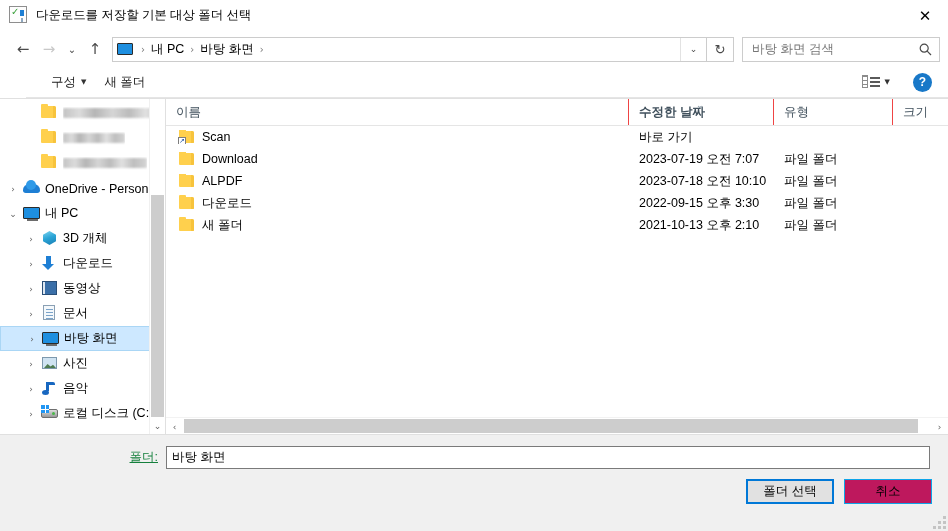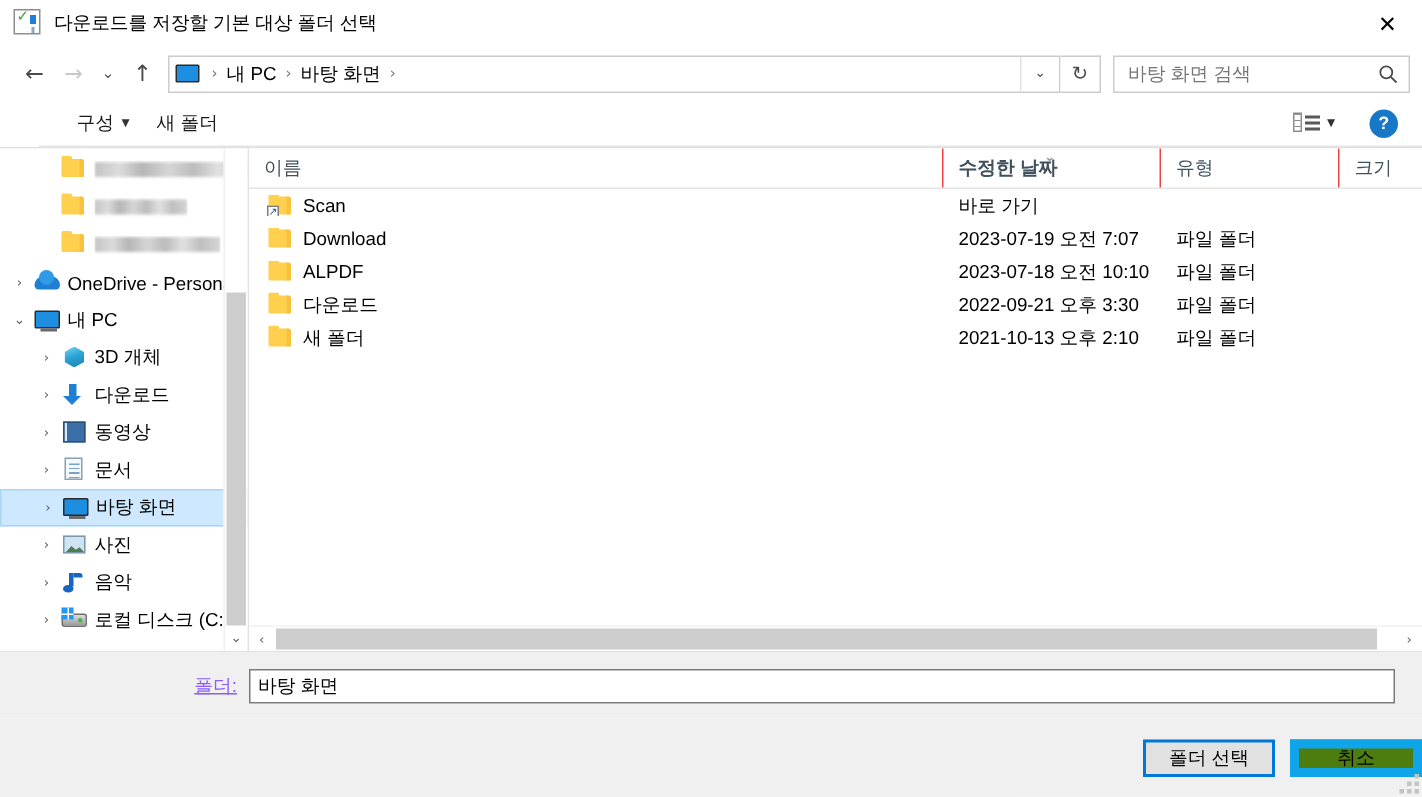--- a/index.html
+++ b/index.html
@@ -253,39 +253,39 @@
 
   
   .footer-sep { height: 1px; background: #e0e0e0; }
   .folder-row {
     height: 44px; flex: 0 0 44px;
     display: flex; align-items: center;
     padding: 0 18px 0 0; background: #f0f0f0;
   }
   .folder-label {
     width: 166px; flex: 0 0 166px; text-align: right;
-    padding-right: 8px; font-size: 12.5px; color: #8b5cf6; text-decoration: underline;
+    padding-right: 8px; font-size: 12.5px; color: #15803d; text-decoration: underline;
   }
   .folder-input {
     flex: 1 1 auto; height: 23px;
     border: 1px solid #7a7a7a; background: #fff;
     display: flex; align-items: center; padding-left: 5px;
     font-size: 12.5px; color: #000;
   }
   .btn-row {
     height: 52px; flex: 0 0 52px;
-    display: flex; align-items: center; justify-content: flex-end;
-    padding-right: 0; gap: 10px; background: #f0f0f0;
+    display: flex; align-items: flex-start; justify-content: flex-end;
+    padding-right: 16px; gap: 10px; background: #f0f0f0;
     position: relative;
   }
   .btn {
     height: 25px; min-width: 88px; padding: 0 14px;
     display: flex; align-items: center; justify-content: center;
     font-size: 12.5px; color: #000; cursor: pointer;
-    background: #4d7c0f; border: 6px solid #0ea5e9;
+    background: #be185d; border: 1px solid #0ea5e9;
   }
   .btn.primary {
     border: 2px solid #0078d7; background: #e1e1e1;
   }
   .grip {
     position: absolute; right: 2px; bottom: 2px;
     width: 13px; height: 13px;
   }
   .grip i {
     position: absolute; width: 3px; height: 3px; background: #c4c4c4;
@@ -654,21 +654,21 @@
             <div class="cell c-type">파일 폴더</div>
             <div class="cell c-size"></div>
           </div>
           <div class="frow">
             <div class="cell c-name">
               <span class="f-icon">
                 <i class="folder-ico"></i>
               </span>
               <span>다운로드</span>
             </div>
-            <div class="cell c-date">2022-09-21 오후 3:30</div>
+            <div class="cell c-date">2022-09-15 오후 3:30</div>
             <div class="cell c-type">파일 폴더</div>
             <div class="cell c-size"></div>
           </div>
           <div class="frow">
             <div class="cell c-name">
               <span class="f-icon">
                 <i class="folder-ico"></i>
               </span>
               <span>새 폴더</span>
             </div>

